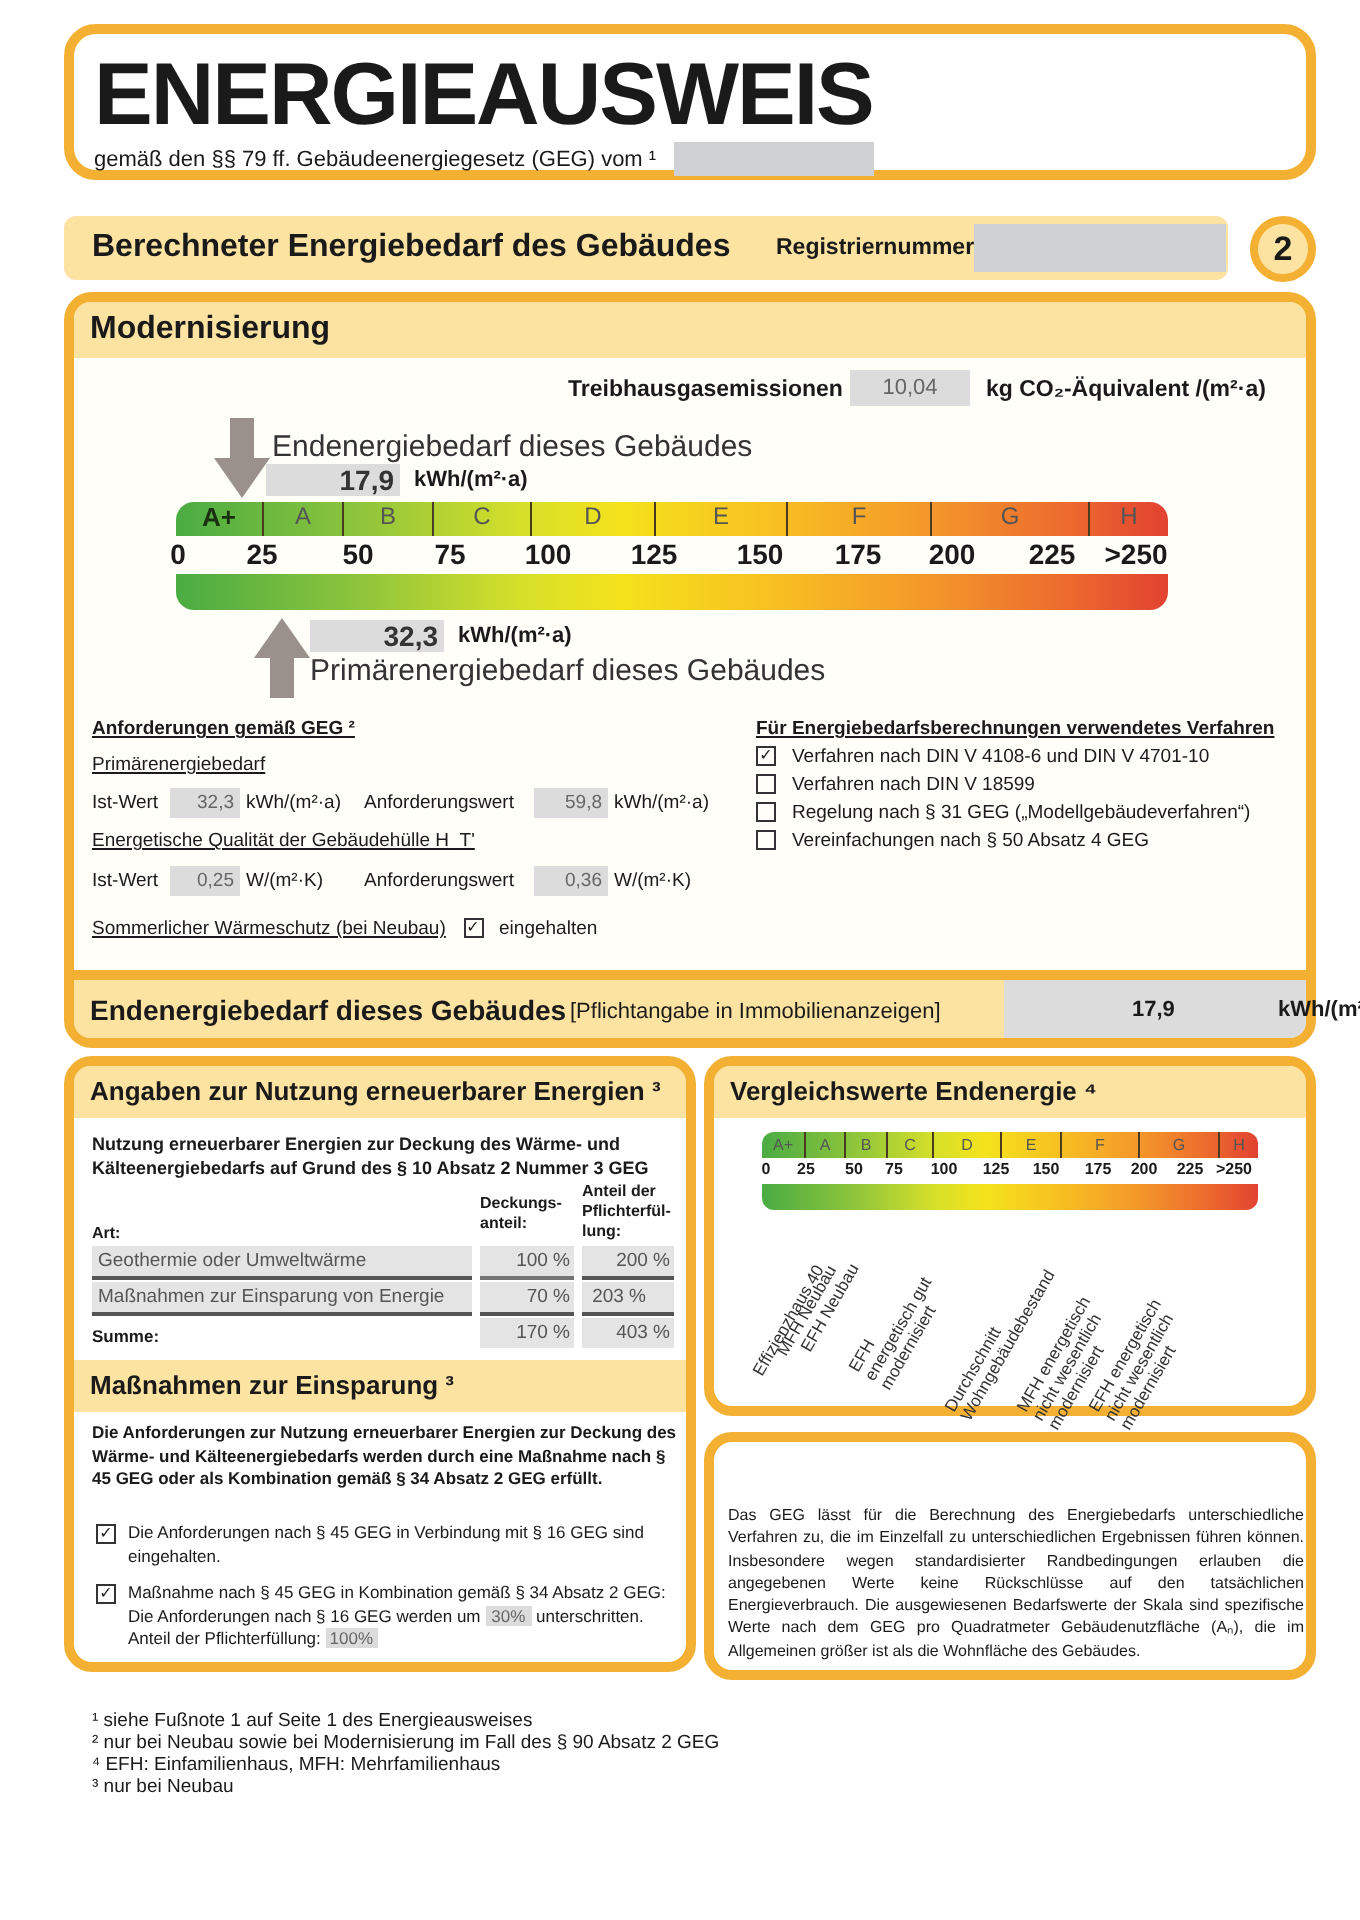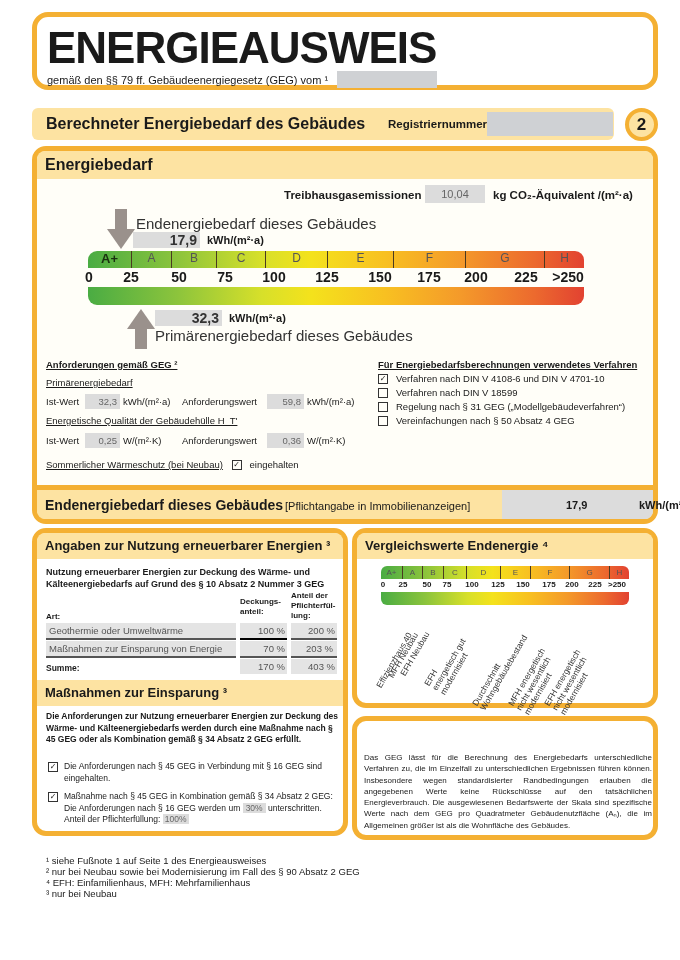--- a/index.html
+++ b/index.html
@@ -38,21 +38,21 @@
 </div>
 
 <div class="band">
   <div class="band-title">Berechneter Energiebedarf des Gebäudes</div>
   <div class="band-reg">Registriernummer:</div>
   <div class="band-reg-field grey-field"></div>
 </div>
 <div class="page-circle">2</div>
 
 <div class="frame main-frame">
-  <div class="sec-head" style="height:28px;font-size:16px;line-height:28px;border-radius:8px 8px 0 0;">Energiebedarf</div>
+  <div class="sec-head" style="height:28px;font-size:16px;line-height:28px;border-radius:8px 8px 0 0;">Modernisierung</div>
 
   <div class="abs" style="left:247px;top:38px;font-size:11.5px;font-weight:bold;">Treibhausgasemissionen</div>
   <div class="abs" style="left:388px;top:34px;width:60px;height:18px;background:#dcdcdc;font-size:11px;color:#666;text-align:center;line-height:18px;">10,04</div>
   <div class="abs" style="left:456px;top:38px;font-size:11.5px;font-weight:bold;">kg CO₂-Äquivalent /(m²·a)</div>
 
   <svg class="abs" style="left:70px;top:58px;" width="28" height="40" viewBox="0 0 28 40">
     <rect x="8" y="0" width="12" height="22" fill="#9a918c"></rect>
     <polygon points="0,20 28,20 14,40" fill="#9a918c"></polygon>
   </svg>
   <div class="abs" style="left:99px;top:64px;font-size:15px;color:#333;">Endenergiebedarf dieses Gebäudes</div>
@@ -133,25 +133,25 @@
 </div>
 
 <div class="frame" style="left:32px;top:528px;width:316px;height:308px;">
   <div class="sec-head" style="height:26px;font-size:13px;line-height:26px;border-radius:8px 8px 0 0;">Angaben zur Nutzung erneuerbarer Energien ³</div>
   <div class="abs" style="left:9px;top:33px;width:295px;font-size:9px;font-weight:bold;line-height:12px;">Nutzung erneuerbarer Energien zur Deckung des Wärme- und Kälteenergiebedarfs auf Grund des § 10 Absatz 2 Nummer 3 GEG</div>
   <div class="abs" style="left:9px;top:79px;font-size:8px;font-weight:bold;">Art:</div>
   <div class="abs" style="left:203px;top:64px;width:48px;font-size:8px;font-weight:bold;line-height:10px;">Deckungs-anteil:</div>
   <div class="abs" style="left:254px;top:58px;width:50px;font-size:8px;font-weight:bold;line-height:10px;">Anteil der Pflichterfül-lung:</div>
 
   <div class="tbl-cell" style="left:9px;top:90px;width:190px;padding-left:3px;border-bottom:2px solid #555;">Geothermie oder Umweltwärme</div>
-  <div class="tbl-cell" style="left:203px;top:90px;width:47px;text-align:right;padding-right:2px;border-bottom:2px solid #000000;">100 %</div>
+  <div class="tbl-cell" style="left:203px;top:90px;width:47px;text-align:right;padding-right:2px;border-bottom:2px solid #737373;">100 %</div>
   <div class="tbl-cell" style="left:254px;top:90px;width:46px;text-align:right;padding-right:2px;border-bottom:2px solid #555;">200 %</div>
   <div class="tbl-cell" style="left:9px;top:108px;width:190px;padding-left:3px;border-bottom:2px solid #555;">Maßnahmen zur Einsparung von Energie</div>
   <div class="tbl-cell" style="left:203px;top:108px;width:47px;text-align:right;padding-right:2px;border-bottom:2px solid #555;">70 %</div>
-  <div class="tbl-cell" style="left:254px;top:108px;width:46px;text-align:right;padding-right:4px;border-bottom:2px solid #555;">203 %</div>
+  <div class="tbl-cell" style="left:254px;top:108px;width:46px;text-align:right;padding-right:14px;border-bottom:2px solid #555;">203 %</div>
   <div class="abs" style="left:9px;top:130px;font-size:8.5px;font-weight:bold;">Summe:</div>
   <div class="tbl-cell" style="left:203px;top:126px;width:47px;text-align:right;padding-right:2px;">170 %</div>
   <div class="tbl-cell" style="left:254px;top:126px;width:46px;text-align:right;padding-right:2px;">403 %</div>
 
   <div class="abs" style="left:0;top:147px;width:306px;height:26px;background:#fde3a2;font-size:13px;font-weight:bold;line-height:26px;padding-left:8px;">Maßnahmen zur Einsparung ³</div>
   <div class="abs" style="left:9px;top:178px;width:294px;font-size:8.5px;font-weight:bold;line-height:11.5px;">Die Anforderungen zur Nutzung erneuerbarer Energien zur Deckung des Wärme- und Kälteenergiebedarfs werden durch eine Maßnahme nach § 45 GEG oder als Kombination gemäß § 34 Absatz 2 GEG erfüllt.</div>
   <div class="abs" style="left:11px;top:228px;width:290px;font-size:8.5px;line-height:11.5px;padding-left:16px;">
     <span class="cb abs" style="left:0;top:1px;">✓</span>
     <span>Die Anforderungen nach § 45 GEG in Verbindung mit § 16 GEG sind eingehalten.</span>
   </div>

